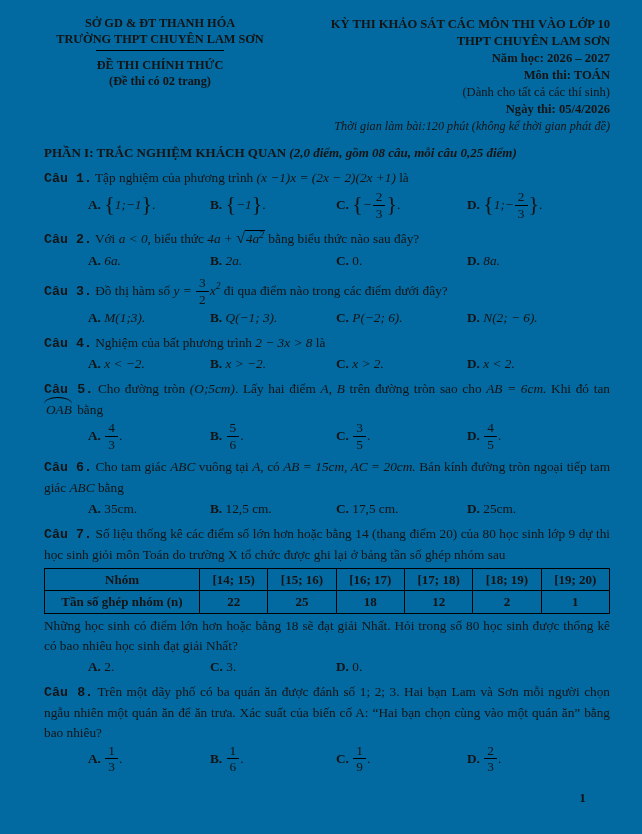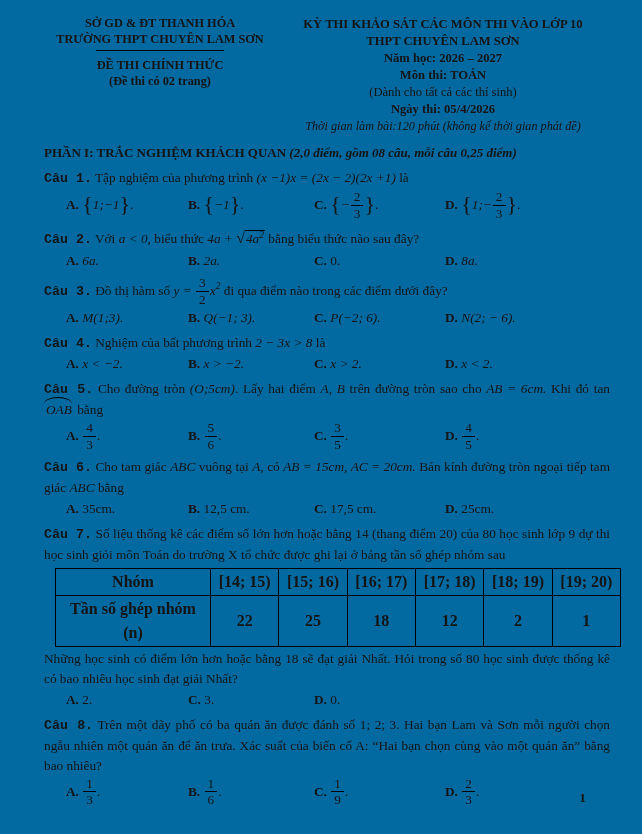--- a/index.html
+++ b/index.html
@@ -9,56 +9,56 @@
     font-family:"Liberation Serif","DejaVu Serif",serif;
     color:#141414; overflow:hidden; position:relative;
     font-size:13.3px; line-height:1.5;
   }
   
   .hdr { display:flex; }
   .hdr-left { width:232px; text-align:center; font-weight:bold; font-size:12.3px; line-height:1.3; flex-shrink:0; }
   .hdr-left .rule { width:128px; border-bottom:1.6px solid #000; margin:2px auto 7px auto; height:0; }
   .hdr-left .docname { margin-top:5px; }
   .hdr-left .pages { font-weight:bold; }
-  .hdr-right { flex:1; text-align:center; font-size:12.6px; line-height:1.35; }
+  .hdr-right { flex:1; text-align:right; font-size:12.6px; line-height:1.35; }
   .hdr-right .b { font-weight:bold; white-space:nowrap; }
   .hdr-right .time { font-weight:normal; font-style:italic; font-size:12.2px; white-space:nowrap; }
   
   .part { margin-top:9px; font-size:13px; }
   .part .pt { font-weight:bold; }
   .part .pn { font-weight:bold; font-style:italic; }
   
   .q { margin-top:5px; }
   .qtext { text-align:justify; }
   .qlabel { font-weight:bold;font-family:Liberation Mono, monospace; }
   .fm { font-style:italic; }
   .up { font-style:normal; }
   .opts {
     display:grid; grid-template-columns:122px 126px 131px 1fr;
-    margin-left:22px; margin-top:1px; align-items:center;
+    margin-left:44px; margin-top:1px; align-items:center;
   }
   .opt { white-space:nowrap; }
   .opt-label { font-weight:bold; }
   
   .frac { display:inline-block; text-align:center; vertical-align:middle; line-height:1.05; padding:0 1px; }
   .frac .num { display:block; border-bottom:1px solid #000; padding:0 3px 1px 3px; }
   .frac .den { display:block; padding-top:1px; }
   
   .brace { font-size:1.65em; font-weight:normal; vertical-align:-0.1em; line-height:0; font-style:normal; }
   
   .sqrt { white-space:nowrap; }
   .sqrt-sign { font-size:1.2em; font-style:normal; }
   .sqrt-body { border-top:1.2px solid #000; font-style:italic; padding:0 1px; }
   .sup { font-size:0.72em; vertical-align:super; line-height:0; }
   
   .arc { position:relative; font-style:italic; padding:0 2px; display:inline-block; }
   .arc::before { content:""; position:absolute; left:0; right:2px; top:-3px; height:6px;
     border-top:1.3px solid #000; border-radius:50% 50% 0 0 / 100% 100% 0 0; }
   
-  .freq-table { border-collapse:collapse; width:100%; margin:3px 0 2px 11px; font-size:16px; }
+  .freq-table { border-collapse:collapse; width:100%; margin:3px 0 2px 0; font-size:13px; }
   .freq-table td { border:1.4px solid #000; text-align:center; padding:1px 3px; font-weight:bold; }
   .freq-table td.rowlab { width:148px; }
   .pageno { position:absolute; right:56px; bottom:26px; font-weight:bold; }
 </style>
 </head>
 <body>
 
 <div class="page">
 
   <div class="hdr">

